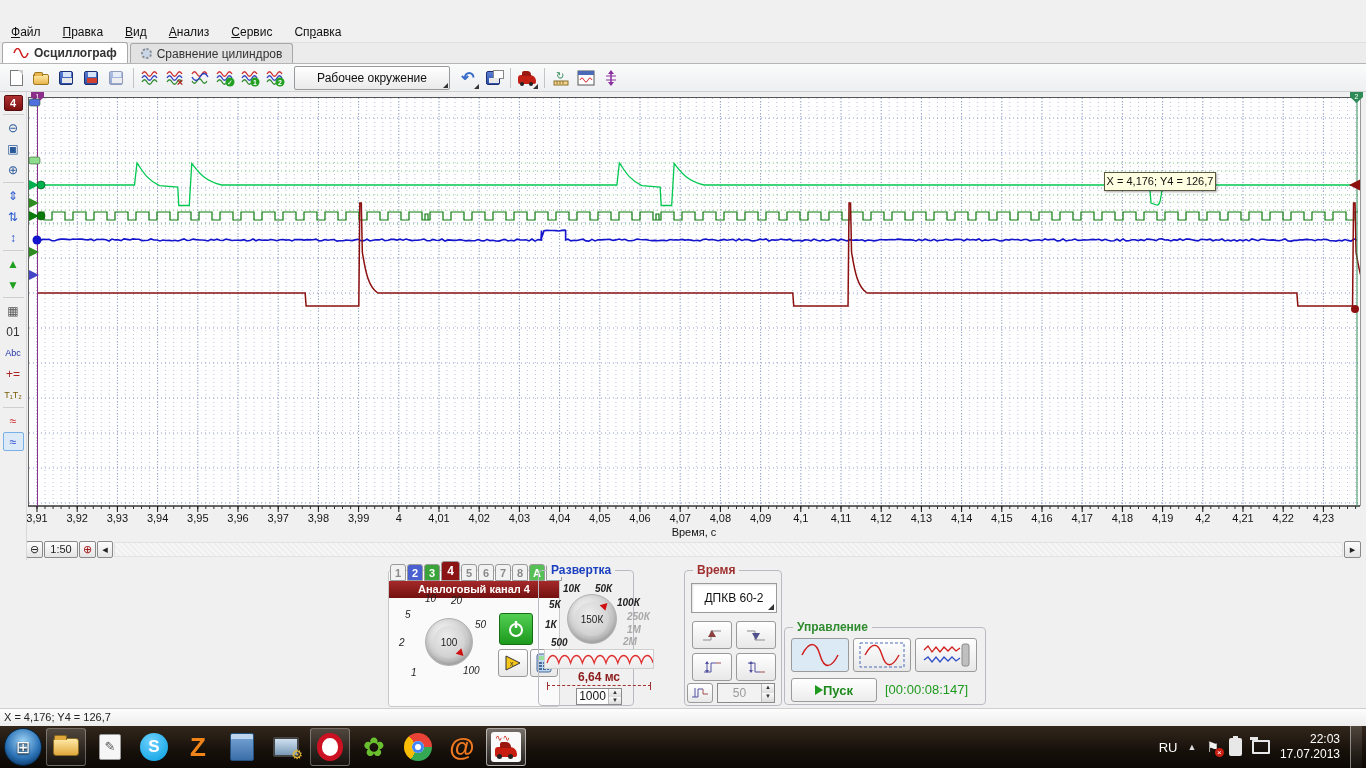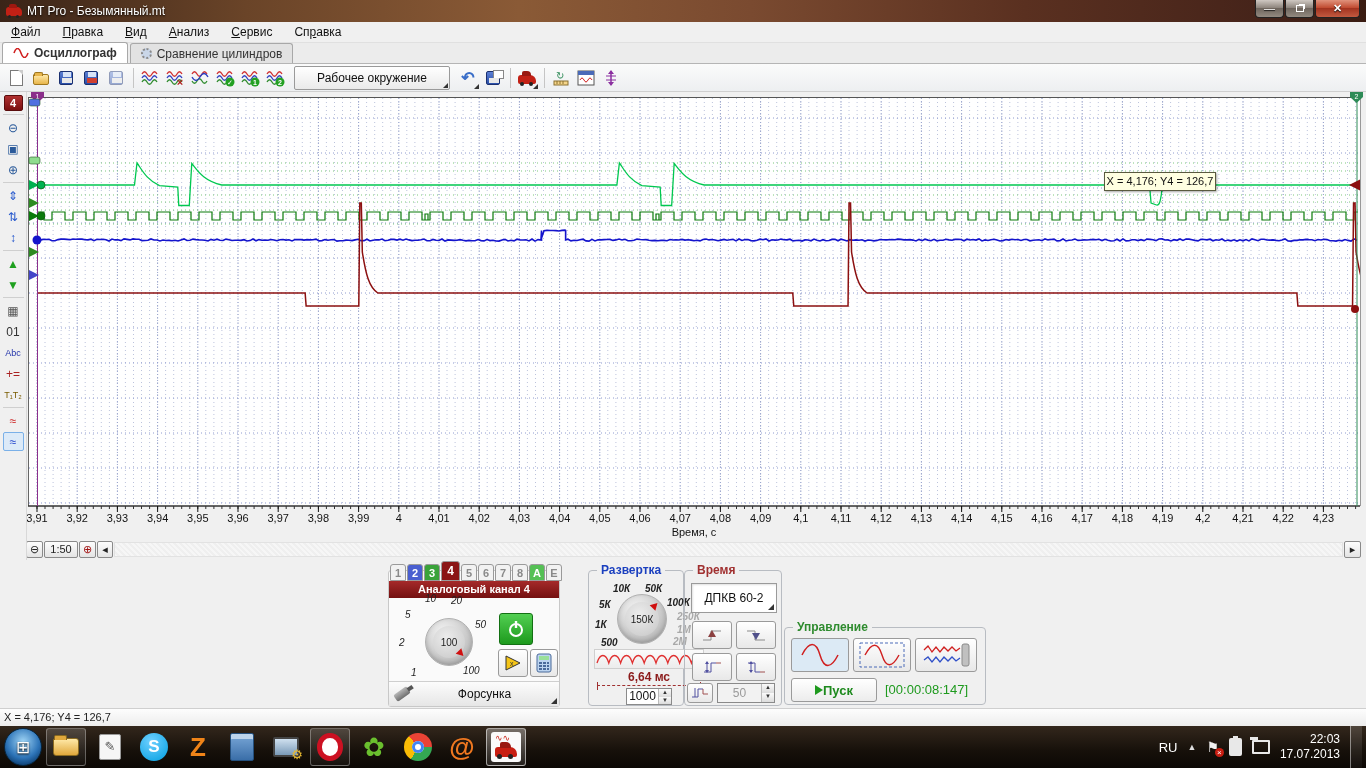--- a/index.html
+++ b/index.html
@@ -137,29 +137,20 @@
 .tk-net { width:18px; height:14px; border:2px solid #e8e8e8; border-radius:1px; position:relative; }
 .tk-net::before { content:""; position:absolute; left:-4px; top:-5px; width:8px; height:3px; background:#e8e8e8; }
 #clock { text-align:right; font-size:12px; line-height:15px; }
 #show-desktop { width:12px; height:42px; border-left:1px solid rgba(255,255,255,.45); background:linear-gradient(rgba(255,255,255,.14),rgba(255,255,255,.03)); }
 </style>
 </head>
 <body>
 
 <div id="app">
 
-  <div id="titlebar">
-    <span class="app-car"></span>
-    <span id="title-text">MT Pro - Безымянный.mt</span>
-    <div id="winbtns">
-      <div class="wbtn">—</div>
-      <div class="wbtn"><span class="rst"></span></div>
-      <div class="wbtn close">✕</div>
-    </div>
-  </div>
 
   <div id="menubar">
       <span class="menu-item"><u>Ф</u>айл</span>
       <span class="menu-item"><u>П</u>равка</span>
       <span class="menu-item"><u>В</u>ид</span>
       <span class="menu-item"><u>А</u>нализ</span>
       <span class="menu-item"><u>С</u>ервис</span>
       <span class="menu-item">Сп<u>р</u>авка</span>
     </div>
 
@@ -443,34 +434,30 @@
               <rect x="11" y="9" width="2" height="2"></rect>
               <rect x="3" y="12" width="3" height="2"></rect>
               <rect x="7" y="12" width="3" height="2"></rect>
               <rect x="11" y="12" width="2" height="2"></rect>
               <rect x="3" y="15" width="3" height="2"></rect>
               <rect x="7" y="15" width="3" height="2"></rect>
               <rect x="11" y="15" width="2" height="2"></rect>
             </g>
           </svg>
       </div>
-      <div id="ch-mode">
-        <span class="inj"></span>
-        <span class="lbl">Форсунка</span>
-      </div>
     <span class="klabel" style="left: 22px; top: 96px; position: absolute;">1</span>
         <span class="klabel" style="left: 10px; top: 66px; position: absolute;">2</span>
         <span class="klabel" style="left: 16px; top: 38px; position: absolute;">5</span>
         <span class="klabel" style="left: 36px; top: 22px; position: absolute;">10</span>
         <span class="klabel" style="left: 62px; top: 24px; position: absolute;">20</span>
         <span class="klabel" style="left: 86px; top: 48px; position: absolute;">50</span>
         <span class="klabel" style="left: 74px; top: 94px; position: absolute;">100</span>
       </div>
 
-    <div class="gbox" id="sweep" style="left:588px;top:10px;width:96px;height:136px;">
+    <div class="gbox" id="sweep" style="left:538px;top:10px;width:96px;height:136px;">
       <span class="gtitle" style="color:#1a3fbf;">Развертка</span>
       <div class="knob" id="sw-knob" style="left:28px;top:23px;width:50px;height:50px;">
         <div class="cap">150К</div>
         <div class="ptr" style="left:33px;top:7px;transform:rotate(-135deg);"></div>
       </div>
       <div id="sw-klabels"></div>
       <div id="sweep-wave">
         <svg width="108" height="18" id="sweep-wave-svg">
             <path d="M2,13 C5,3 10.8,3 13.8,13 C16.8,3 22.6,3 25.6,13 C28.6,3 34.400000000000006,3 37.400000000000006,13 C40.400000000000006,3 46.2,3 49.2,13 C52.2,3 58,3 61,13 C64,3 69.8,3 72.8,13 C75.80000000000001,3 81.60000000000001,3 84.60000000000001,13 C87.60000000000001,3 93.4,3 96.4,13 C99.4,3 105.2,3 108.2,13" stroke="#e03030" stroke-width="1.3" fill="none"></path>
           </svg>

